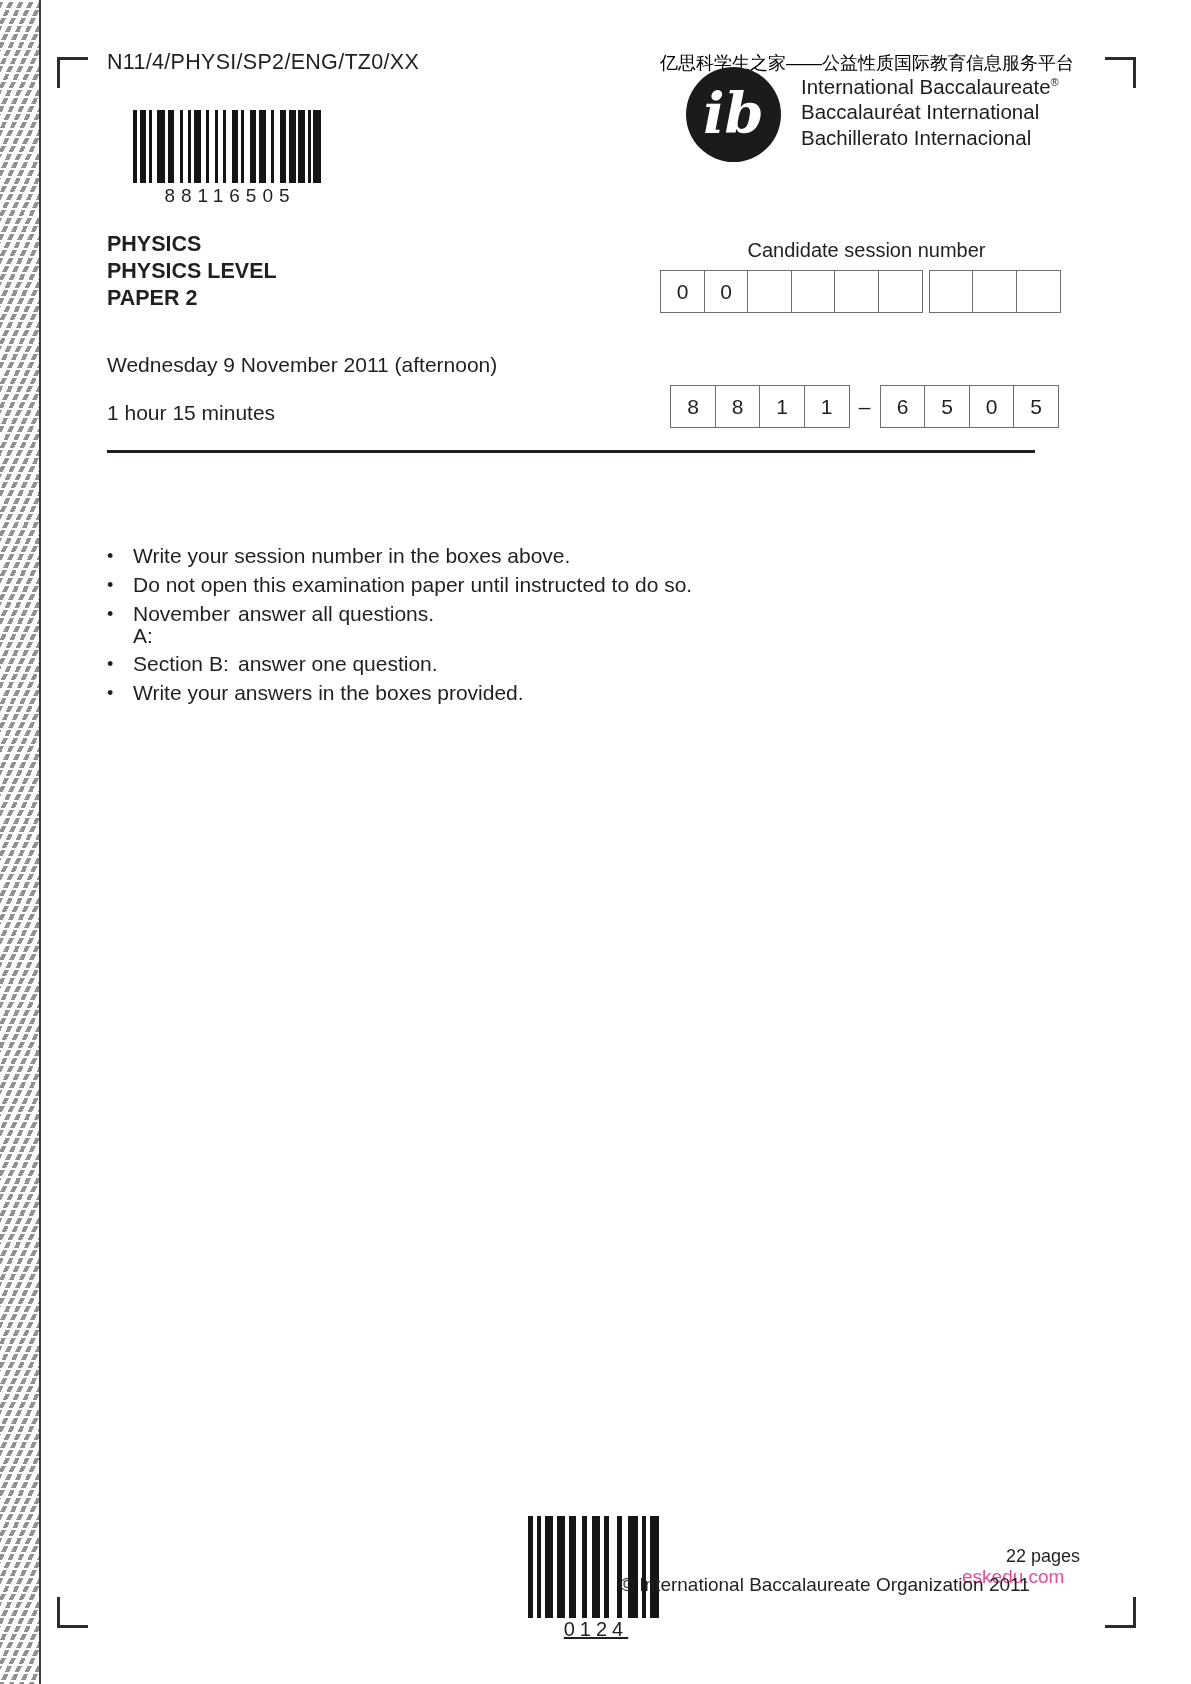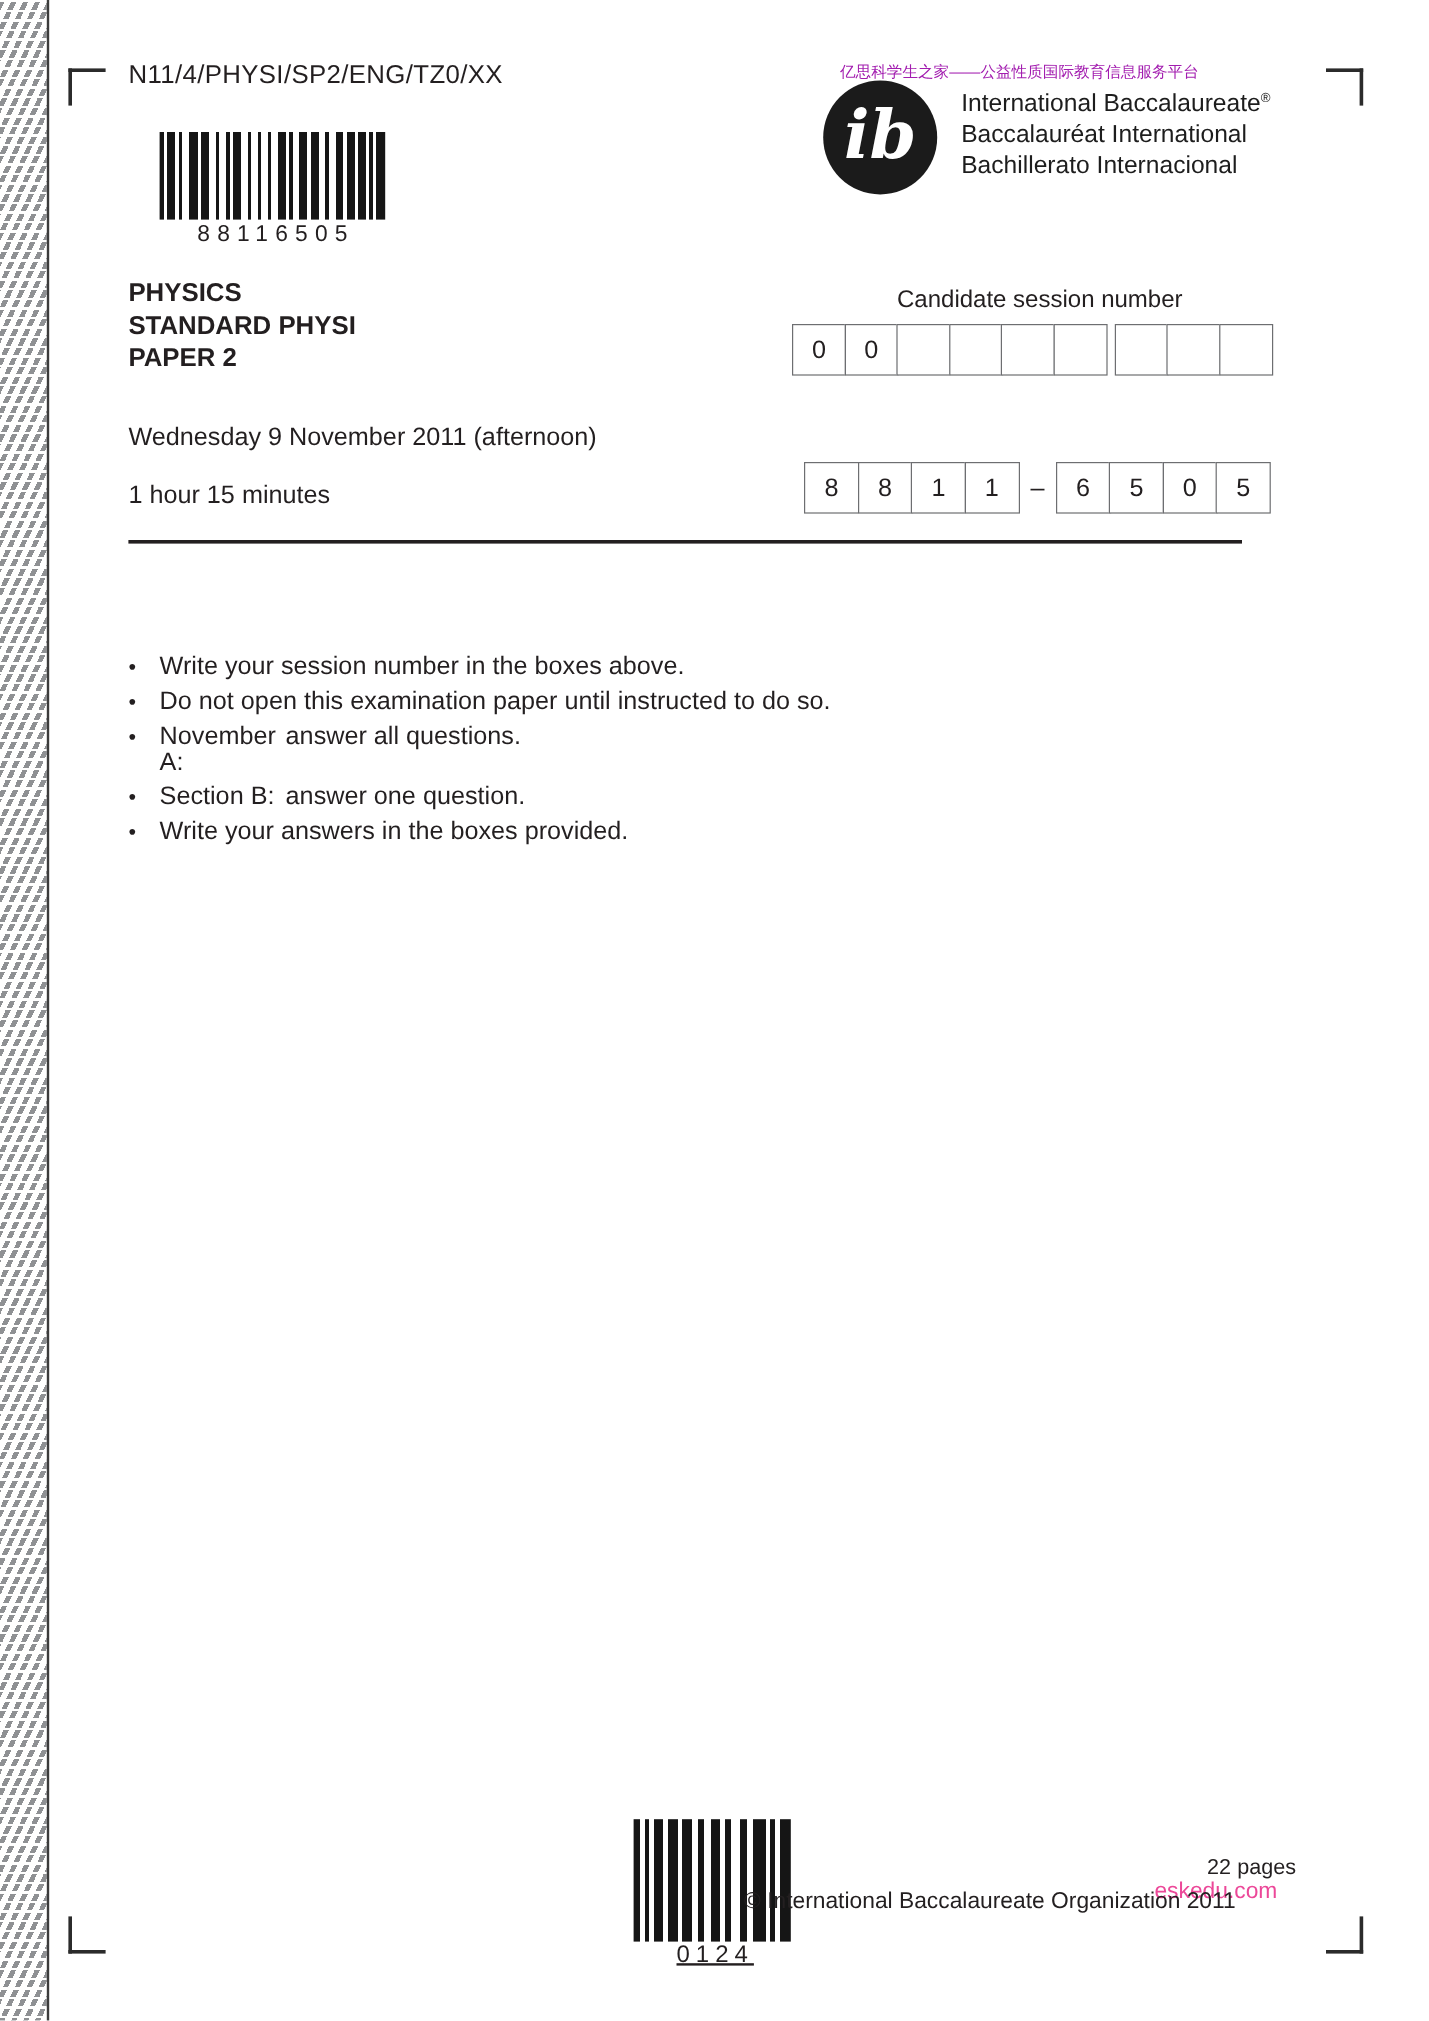--- a/index.html
+++ b/index.html
@@ -56,21 +56,21 @@
       #151515 22% 28%, #fff 28% 31%, #151515 31% 37%, #fff 37% 41%, #151515 41% 45%, #fff 45% 49%,
       #151515 49% 55%, #fff 55% 58%, #151515 58% 62%, #fff 62% 68%, #151515 68% 72%, #fff 72% 76%,
       #151515 76% 84%, #fff 84% 87%, #151515 87% 90%, #fff 90% 93%, #151515 93% 100%);
   }
   .barcode-bottom-digits {
     position: absolute; left: 528px; top: 1618px; width: 131px;
     text-align: center; font-size: 20px; letter-spacing: 5px; text-indent: 5px; text-decoration: underline;
   }
 
   
-  .cn-watermark { position: absolute; left: 700px; top: 51px; font-size: 13px; color: #a21caf; white-space: nowrap; }
+  .cn-watermark { position: absolute; left: 660px; top: 51px; font-size: 18px; color: #000000; white-space: nowrap; }
   .ib-circle {
     position: absolute; left: 686px; top: 67px; width: 95px; height: 95px;
     background: #1b1b1b; border-radius: 50%;
     display: flex; align-items: center; justify-content: center;
   }
   .ib-monogram {
     color: #ffffff; font-family: "DejaVu Serif", serif; font-style: italic; font-weight: 700;
     font-size: 56px; line-height: 1; margin-top: -4px;
   }
   .ib-names { position: absolute; left: 801px; top: 70px; font-size: 20.5px; line-height: 25.5px; color: #1d1d1d; white-space: nowrap; }
@@ -137,21 +137,21 @@
     <span class="ib-monogram">ib</span>
   </div>
   <div class="ib-names">
     <div><span>International Baccalaureate</span><sup>®</sup></div>
     <div>Baccalauréat International</div>
     <div>Bachillerato Internacional</div>
   </div>
 
   <div class="title-block">
     <div>PHYSICS</div>
-    <div>STANDARD PHYSI</div>
+    <div>PHYSICS LEVEL</div>
     <div>PAPER 2</div>
   </div>
 
   <div class="session-label">Candidate session number</div>
   <div class="session-row">
     <div class="digit-box">0</div>
     <div class="digit-box">0</div>
     <div class="digit-box"></div>
     <div class="digit-box"></div>
     <div class="digit-box"></div>

